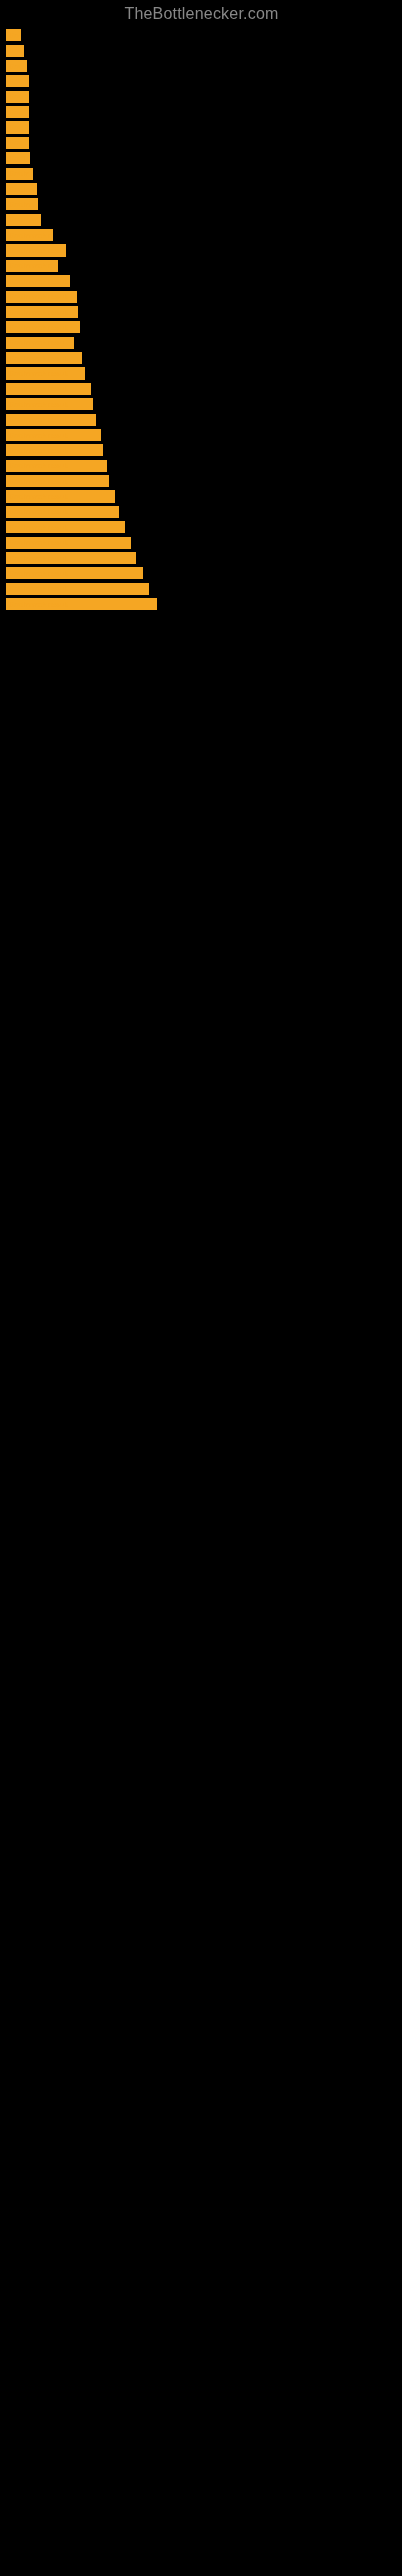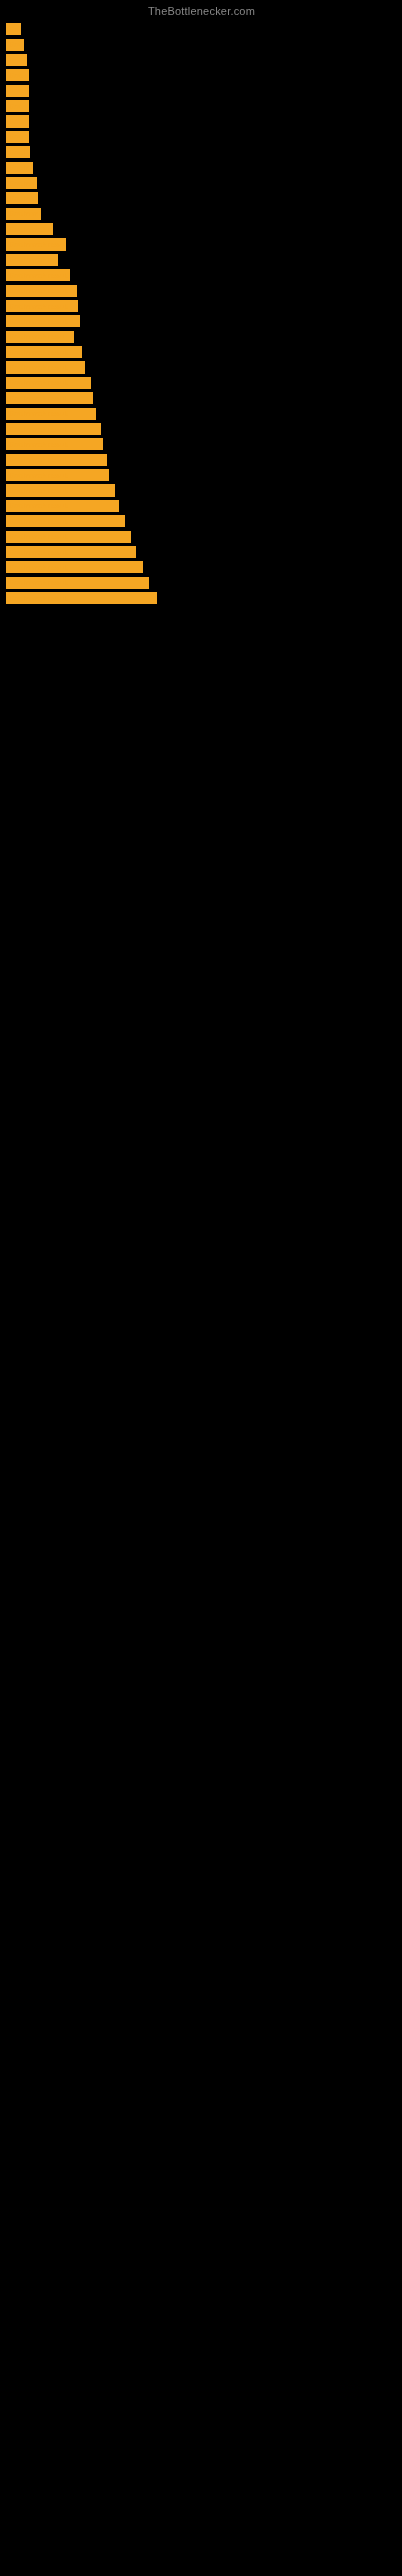--- a/index.html
+++ b/index.html
@@ -9,21 +9,21 @@
     }
     body {
       background-color: #000000;
       width: 403px;
       min-height: 2576px;
       font-family: Arial, sans-serif;
       position: relative;
     }
     .site-title {
       color: #888888;
-      font-size: 11px;
+      font-size: 16px;
       text-align: center;
       padding: 4.8px 0 3.2px 0;
       letter-spacing: 0.2px;
     }
     .bar-row {
       display: flex;
       align-items: center;
       margin-bottom: 0px;
       padding: 1.6px 0;
     }

